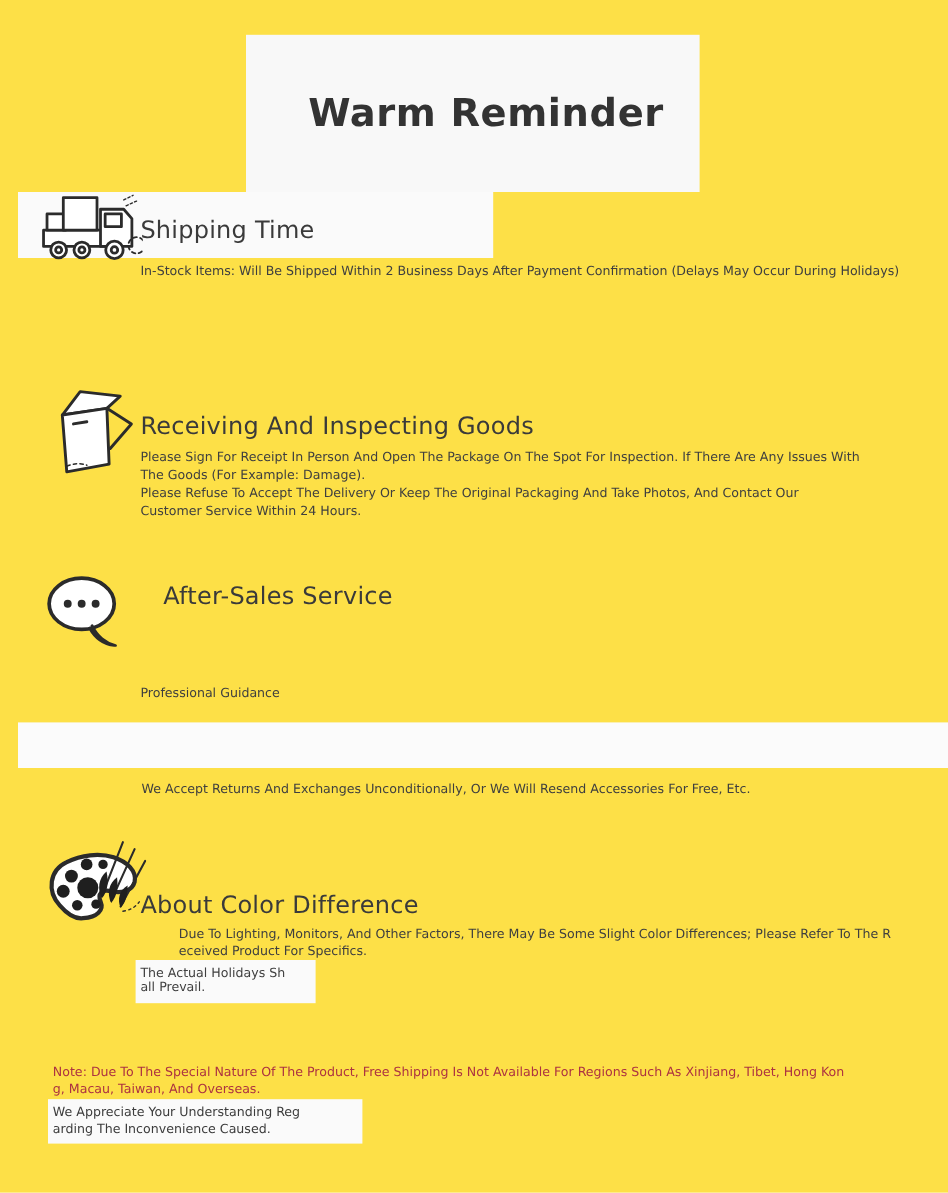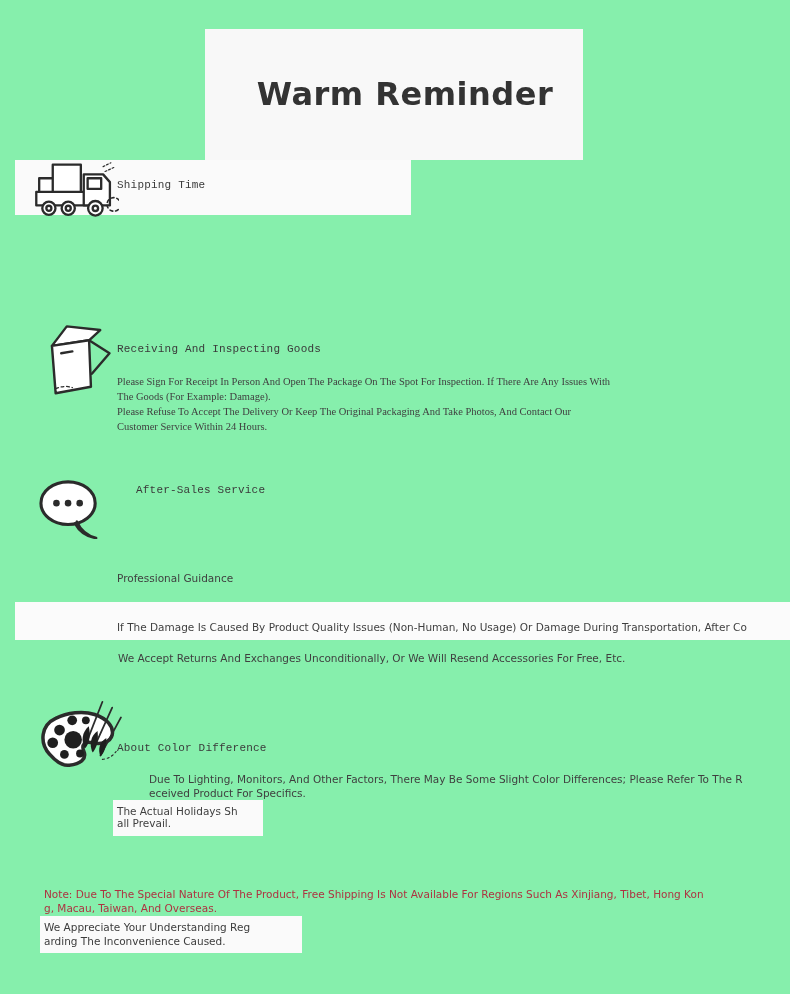--- a/index.html
+++ b/index.html
@@ -1,32 +1,32 @@
 <!DOCTYPE html>
 <html><head>
 <meta charset="utf-8">
 <style>
   html,body{margin:0;padding:0;background:#ffffff;}
   .page{
     position:relative;
     width:790px;height:994px;
-    background:#86efac;
+    background:#fde047;
     overflow:hidden;
     font-family:"DejaVu Sans","Liberation Sans",sans-serif;
     color:#3f3f3f;
   }
   .panel{position:absolute;background:#f8f8f8;}
   .page-title{
     position:absolute;left:20px;top:75px;width:770px;
     text-align:center;font-size:32px;font-weight:bold;
     color:#333333;letter-spacing:.5px;
   }
   .sec-heading{
     position:absolute;left:117px;
-    font-size:11px;color:#3a3a3a;letter-spacing:.2px;font-family:Liberation Mono, monospace;
+    font-size:20px;color:#3a3a3a;letter-spacing:.2px;
   }
   .body-text{
     position:absolute;left:117px;
     font-size:10.5px;line-height:15px;color:#3f3f3f;
   }
   .clip{white-space:nowrap;overflow:hidden;width:673px;}
   .pre{white-space:pre-line;}
   .lh14{line-height:14px;}
   .tight{line-height:11.5px;}
   .note-red{color:#ad3341;left:44px;}
@@ -58,48 +58,48 @@
       <circle cx="16" cy="55" r="2.6"></circle>
       <circle cx="36" cy="55" r="6.8" fill="#ffffff"></circle>
       <circle cx="36" cy="55" r="2.6"></circle>
       <circle cx="64" cy="55" r="7.5" fill="#ffffff"></circle>
       <circle cx="64" cy="55" r="2.8"></circle>
       <circle cx="83" cy="51" r="7" stroke-width="1.6" stroke-dasharray="3 3"></circle>
       <path d="M72 12 l8 -4 M74 17 l9 -4" stroke-width="1.2" stroke-dasharray="2 2"></path>
     </svg>
   </div>
   <div class="sec-heading" style="top:179px;">Shipping Time</div>
+  <div class="body-text clip" style="top:219px;">In-Stock Items: Will Be Shipped Within 2 Business Days After Payment Confirmation (Delays May Occur During Holidays)</div>
 
   <div class="icon" style="left:40px;top:318px;">
     <svg width="74" height="78" viewBox="0 0 78 84" fill="none" stroke="#2b2b2b" stroke-width="2.6" stroke-linejoin="round" stroke-linecap="round">
       <path d="M12 30 L28 9 L64 13 L52 24 Z" fill="#ffffff"></path>
       <path d="M12 30 L52 24 L54 74 L16 81 Z" fill="#ffffff"></path>
       <path d="M52 24 L74 38 L55 60"></path>
       <path d="M22 38 L34 36"></path>
       <path d="M16 76 Q26 72 34 75" stroke-width="1.4" stroke-dasharray="3 3"></path>
     </svg>
   </div>
   <div class="sec-heading" style="top:343px;">Receiving And Inspecting Goods</div>
-  <div class="body-text pre" style="top:374px;width:660px;font-family:Liberation Serif, serif;">Please Sign For Receipt In Person And Open The Package On The Spot For Inspection. If There Are Any Issues With
+  <div class="body-text pre" style="top:374px;width:660px;">Please Sign For Receipt In Person And Open The Package On The Spot For Inspection. If There Are Any Issues With
  The Goods (For Example: Damage).
 Please Refuse To Accept The Delivery Or Keep The Original Packaging And Take Photos, And Contact Our
 Customer Service Within 24 Hours.</div>
 
   <div class="icon" style="left:37px;top:477px;">
     <svg width="66" height="62" viewBox="0 0 68 64" fill="none" stroke="#2b2b2b" stroke-linejoin="round" stroke-linecap="round">
       <ellipse cx="32" cy="27" rx="28" ry="22" stroke-width="3.2" fill="#ffffff"></ellipse>
       <path d="M41 46 C45 55 53 61 61 63 C52 62 44 57 39 48" stroke-width="2.6" fill="#2b2b2b"></path>
       <circle cx="20" cy="27" r="3.4" fill="#2b2b2b" stroke="none"></circle>
       <circle cx="32" cy="27" r="3.4" fill="#2b2b2b" stroke="none"></circle>
       <circle cx="44" cy="27" r="3.4" fill="#2b2b2b" stroke="none"></circle>
     </svg>
   </div>
   <div class="sec-heading" style="top:484px;margin-left:19px;">After-Sales Service</div>
   <div class="body-text" style="top:571px;">Professional Guidance</div>
-  <div class="body-text clip" style="top:620px;">If The Damage Is Caused By Product Quality Issues (Non-Human, No Usage) Or Damage During Transportation, After Co</div>
   <div class="body-text" style="top:651px;left:118px;text-align:center;">We Accept Returns And Exchanges Unconditionally, Or We Will Resend Accessories For Free, Etc.</div>
 
   <div class="icon" style="left:38px;top:694px;">
     <svg width="84" height="78" viewBox="0 0 86 80" fill="none" stroke="#2b2b2b" stroke-linejoin="round" stroke-linecap="round">
       <path d="M12 62 C1 50 3 32 18 25 C30 19 46 17 58 21 C70 25 78 33 76 42 C74 50 64 52 56 50 C48 48 44 52 47 59 C50 66 44 72 32 73 C24 74 18 69 12 62 Z" stroke-width="3.6" fill="#ffffff"></path>
       <circle cx="22" cy="37" r="5.5" fill="#1f1f1f" stroke="none"></circle>
       <circle cx="35" cy="27" r="5" fill="#1f1f1f" stroke="none"></circle>
       <circle cx="49" cy="27" r="4" fill="#1f1f1f" stroke="none"></circle>
       <circle cx="15" cy="50" r="5.5" fill="#1f1f1f" stroke="none"></circle>
       <circle cx="36" cy="47" r="9" fill="#1f1f1f" stroke="none"></circle>

